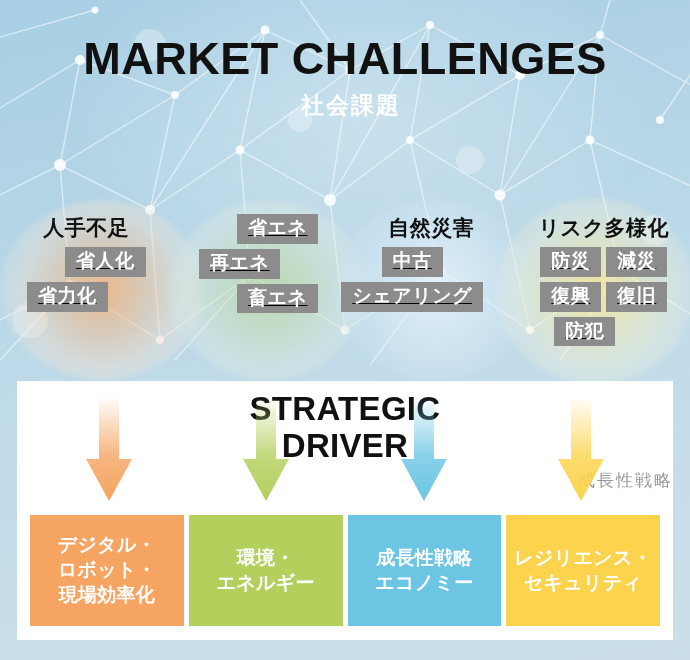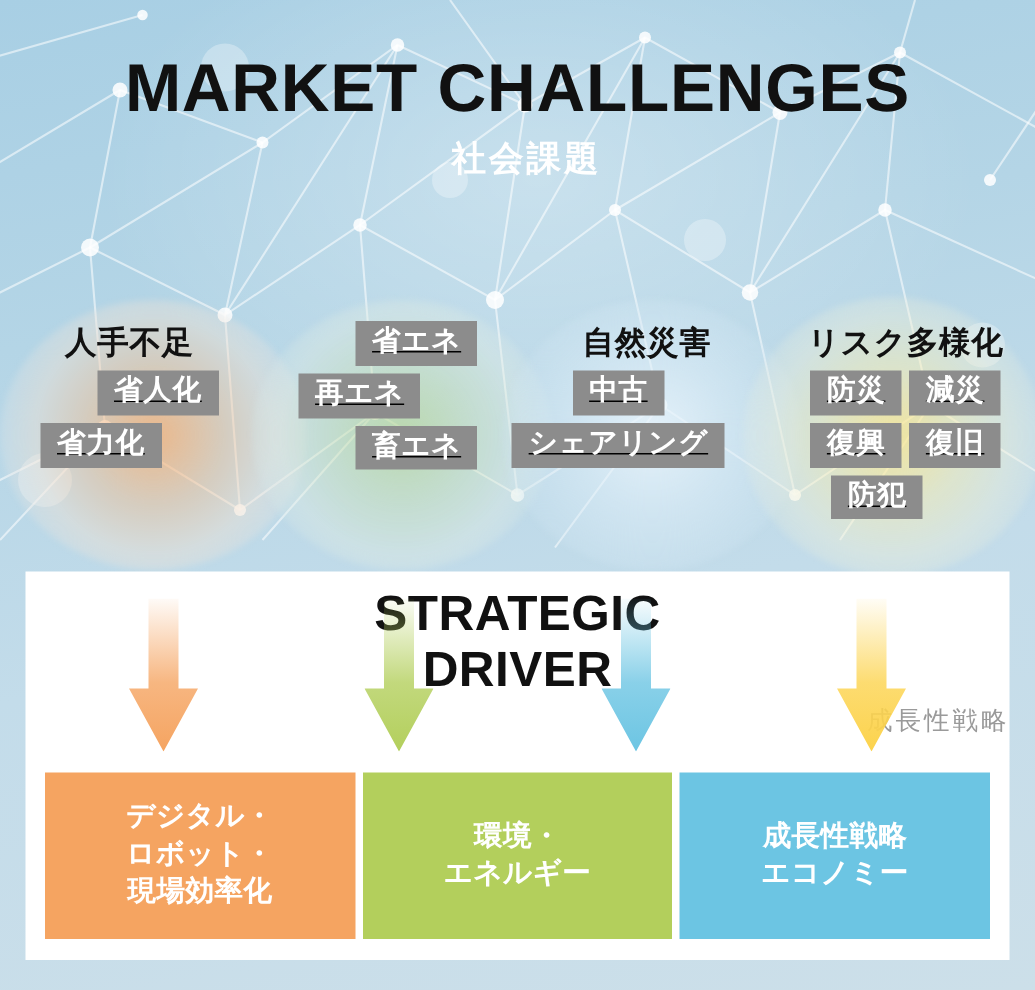--- a/index.html
+++ b/index.html
@@ -383,17 +383,21 @@
         <span>現場効率化</span>
       </div>
       <div class="driver-box" style="background:#B3CF5C">
         <span>環境・</span>
         <span>エネルギー</span>
       </div>
       <div class="driver-box" style="background:#6CC5E3">
         <span>成長性戦略</span>
         <span>エコノミー</span>
       </div>
+      <div class="driver-box" style="background:#FCD34D">
+        <span>レジリエンス・</span>
+        <span>セキュリティ</span>
+      </div>
     </div>
 
   </div>
 
 </div>
 
 </body></html>

